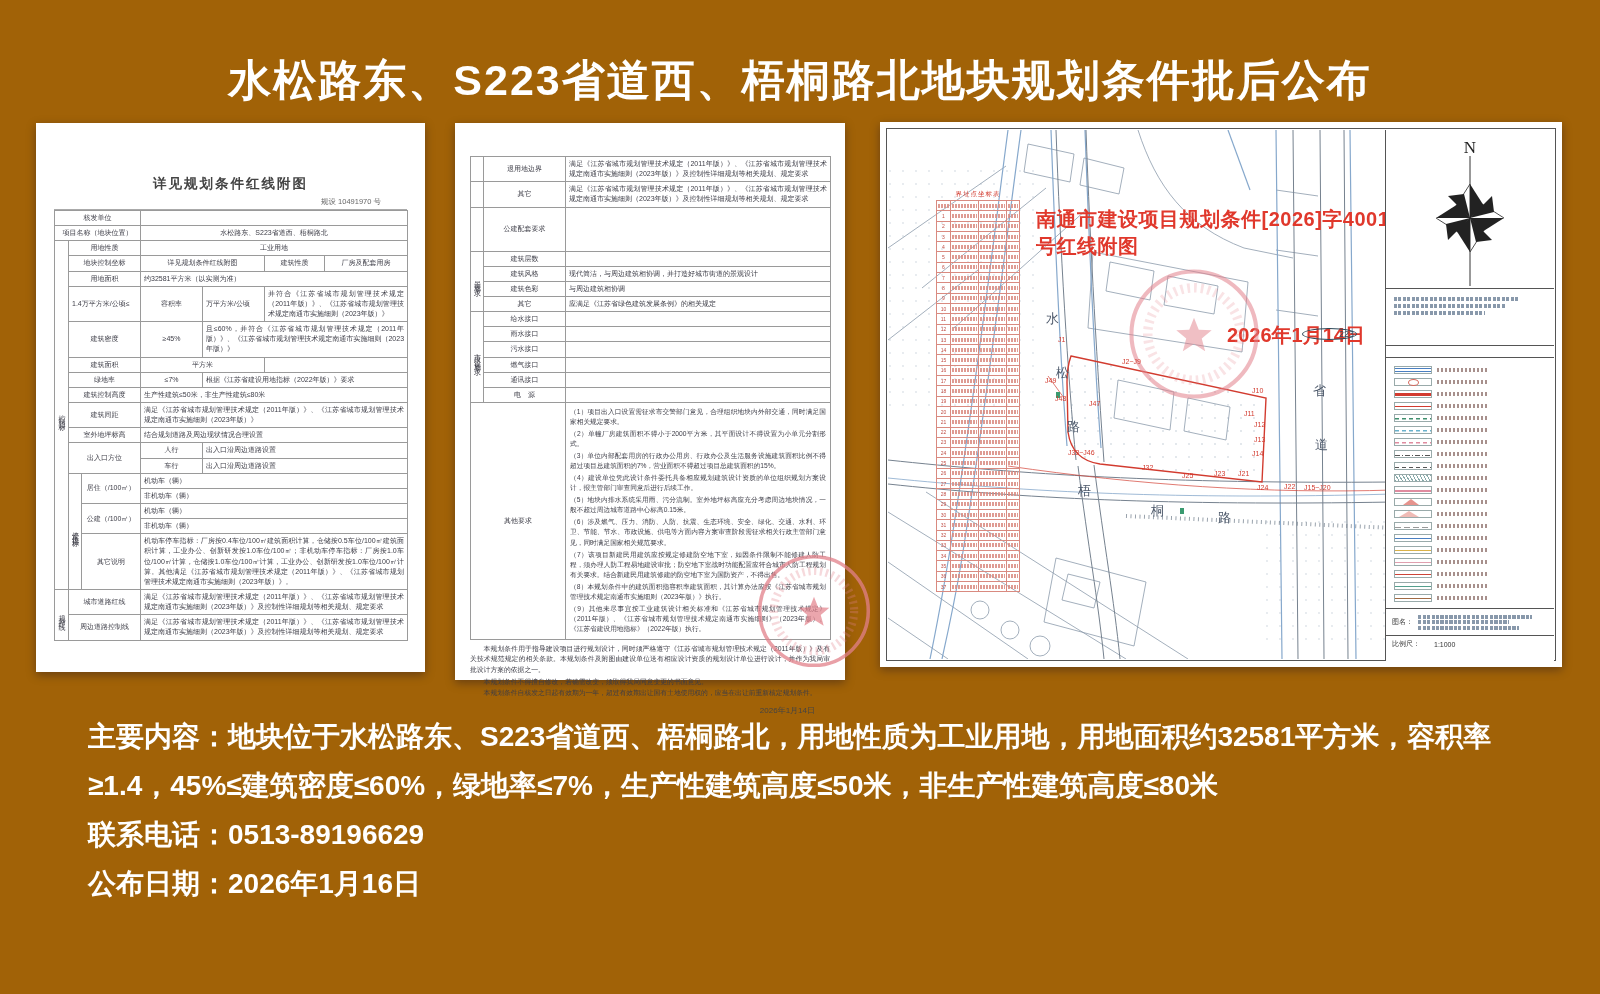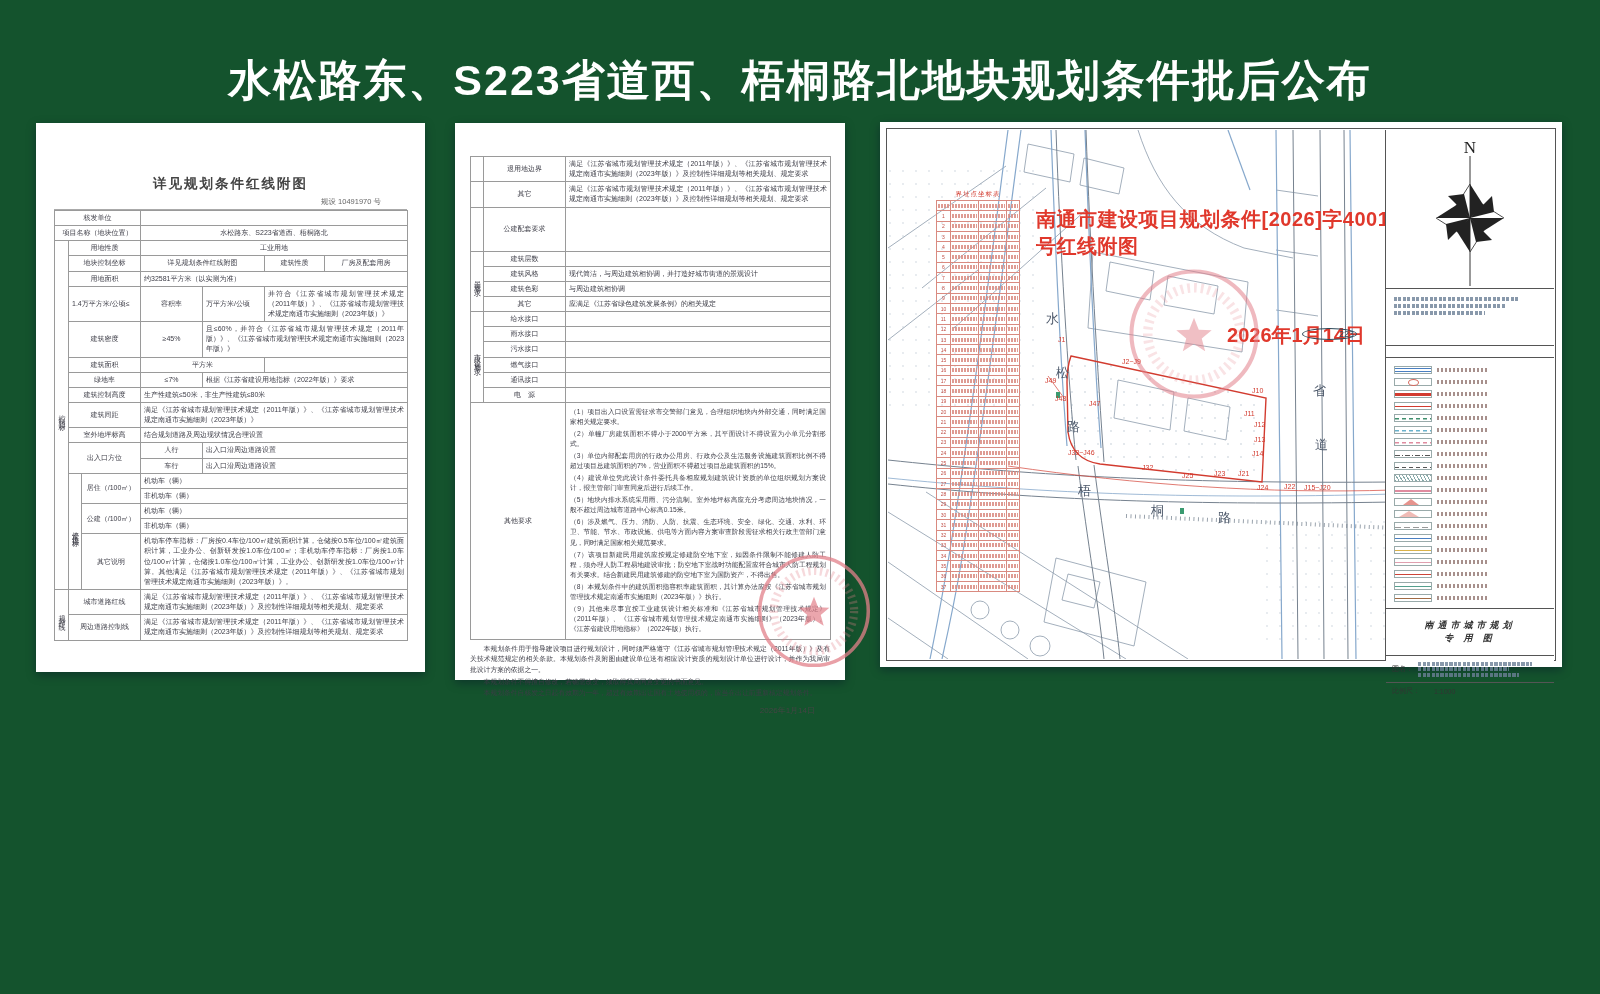--- a/index.html
+++ b/index.html
@@ -1,16 +1,16 @@
 <!DOCTYPE html>
 <html><head>
 <meta charset="utf-8">
 <style>
   html,body{margin:0;padding:0;background:#0a44ee;}
-  #canvas{position:relative;width:1600px;height:994px;background:#14532d;overflow:hidden;
+  #canvas{position:relative;width:1600px;height:994px;background:#a16207;overflow:hidden;
           font-family:"Liberation Sans","DejaVu Sans",sans-serif;}
   
   #main-title{position:absolute;left:0;top:52px;width:1600px;text-align:center;color:#ffffff;
               font-size:43px;font-weight:900;letter-spacing:2px;}
   
   .panel{position:absolute;background:#ffffff;box-shadow:0 3px 9px rgba(0,0,40,.35);}
   #panel-doc1{left:36px;top:123px;width:389px;height:549px;}
   #panel-doc2{left:455px;top:123px;width:390px;height:557px;}
   #panel-map{left:880px;top:122px;width:682px;height:545px;}
   
@@ -975,34 +975,35 @@
             </div>
             <div class="leg-row">
               <span class="sym sy-teal"></span>
               <span class="noise"></span>
             </div>
             <div class="leg-row">
               <span class="sym sy-brown"></span>
               <span class="noise"></span>
             </div>
           </div>
-        <div id="tblock">
-          <div class="tb-line">南通市城市规划</div>
-          <div class="tb-line">专 用 图</div>
-        </div>
         <div id="nameblock">
           <span class="lab">图名：</span>
           <span style="flex:1">
             <span class="bnoise" style="width:88%;margin:1.5px 0"></span>
             <span class="bnoise" style="width:70%;margin:1.5px 0"></span>
             <span class="bnoise" style="width:78%;margin:1.5px 0"></span>
           </span>
         </div>
         <div id="scaleblock">
           <span>比例尺：</span>
           <span style="margin-left:14px">1:1000</span>
         </div>
       </div>
     </div>
   </div>
 
+  <div id="summary">
+    <div class="row">主要内容：地块位于水松路东、S223省道西、梧桐路北，用地性质为工业用地，用地面积约32581平方米，容积率≥1.4，45%≤建筑密度≤60%，绿地率≤7%，生产性建筑高度≤50米，非生产性建筑高度≤80米</div>
+    <div class="row">联系电话：0513-89196629</div>
+    <div class="row">公布日期：2026年1月16日</div>
+  </div>
 
 </div>
 
 </body></html>

